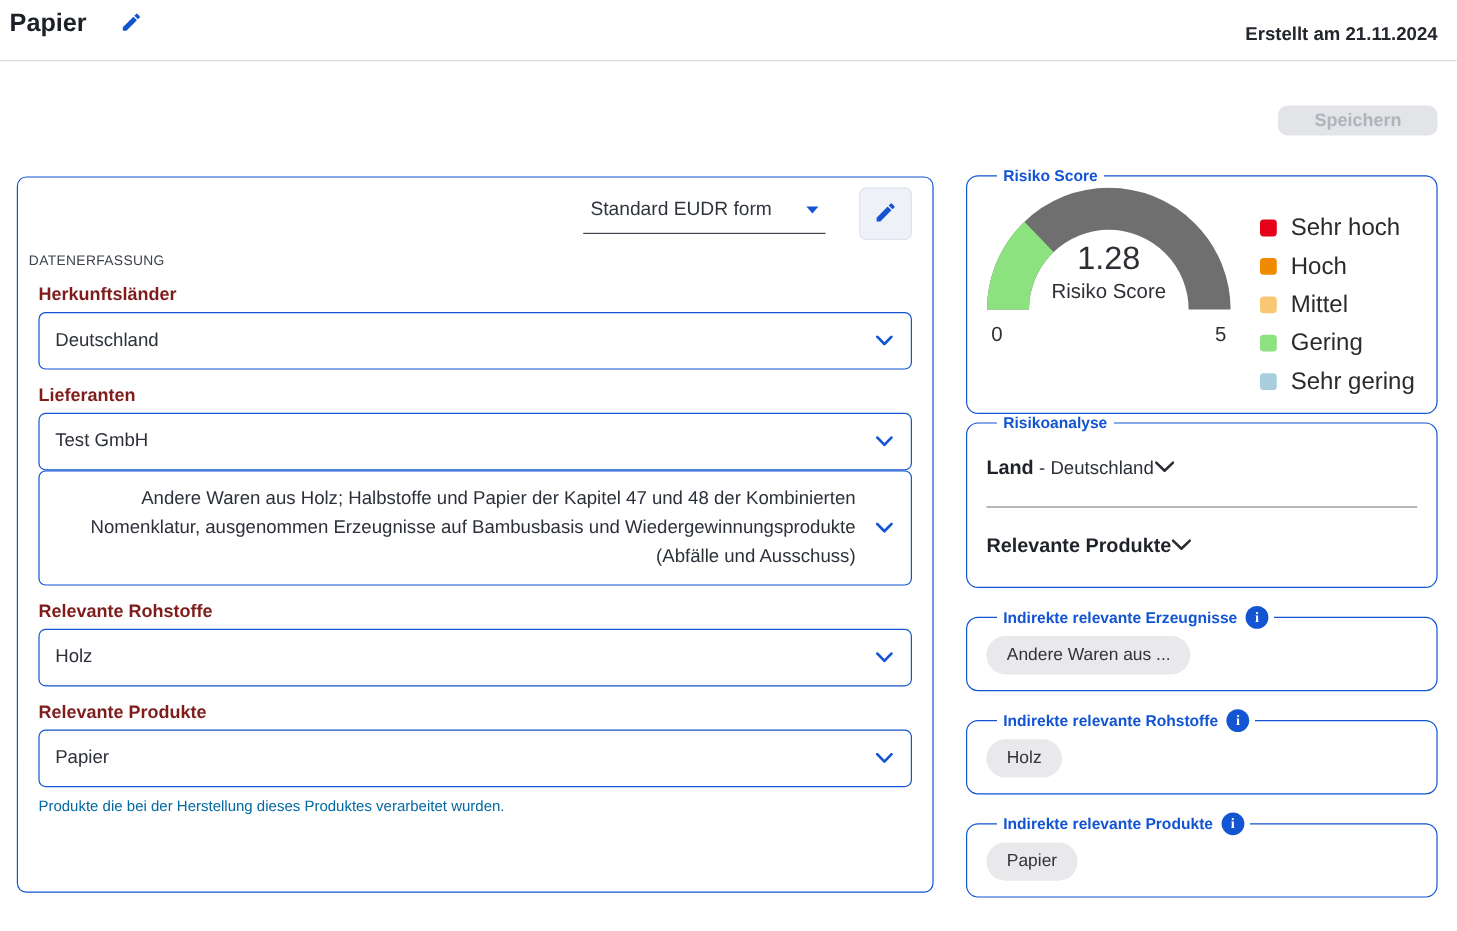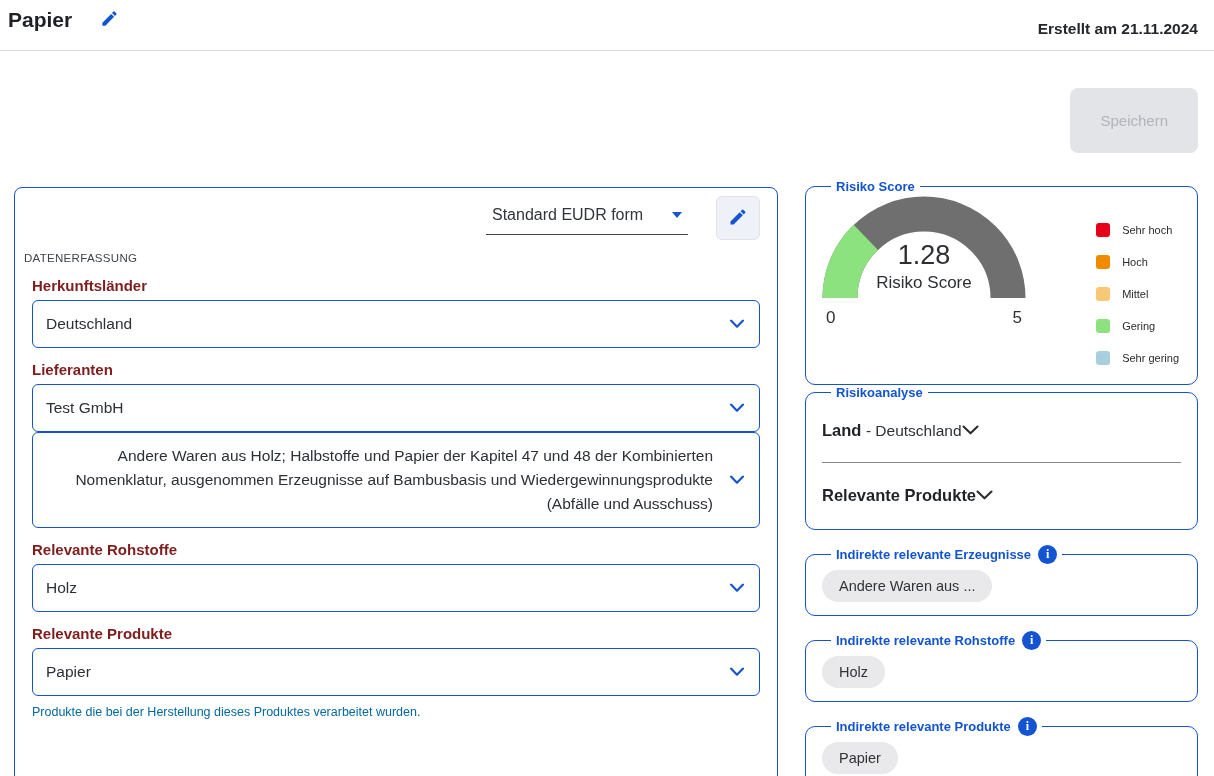--- a/index.html
+++ b/index.html
@@ -14,21 +14,21 @@
   .header-left { display:flex; align-items:center; gap:28px; }
   .page-title { margin:0; font-size:21px; font-weight:700; color:#1d2026; }
   .icon-btn { background:none; border:none; padding:0; cursor:pointer; display:inline-flex; align-items:center; }
   .created-at { font-size:15.5px; font-weight:700; color:#23262c; margin-top:12px; }
   .top-divider { border:none; border-top:1px solid #d9d9d9; margin:12px 0 0 0; }
 
   
   .toolbar { padding:37px 16px 0; text-align:right; }
   .save-btn {
     background:#e3e4e8; color:#b1b3ba; border:none; border-radius:8px;
-    font-family:inherit; font-size:15px; font-weight:400; padding:24px 30px; cursor:not-allowed;
+    font-family:inherit; font-size:15px; font-weight:700; padding:4px 30px; cursor:not-allowed;
   }
 
   
   .main { display:flex; align-items:flex-start; gap:27px; padding:34px 16px 0 14px; }
 
   
   .form-panel {
     width:764px; flex:0 0 764px; min-height:597px;
     border:1.5px solid var(--accent); border-radius:8px; padding:8px 17px 18px; background:#fff;
   }
@@ -69,21 +69,21 @@
   }
 
   
   .gauge-card-body { display:flex; justify-content:space-between; align-items:flex-start; }
   .gauge-wrap { width:204px; position:relative; }
   .gauge-overlay { position:absolute; left:0; right:0; top:44px; text-align:center; pointer-events:none; }
   .gauge-value { font-size:27px; color:#2c2f33; line-height:30px; }
   .gauge-label { font-size:17px; color:#2c2f33; margin-top:3px; }
   .gauge-minmax { display:flex; justify-content:space-between; font-size:17px; color:#2c2f33; padding:2px 4px 0; }
   .gauge-legend { padding-top:18px; padding-right:4px; }
-  .legend-row { display:flex; align-items:center; gap:12px; height:32px; font-size:11px; color:#2b2b2b; }
+  .legend-row { display:flex; align-items:center; gap:12px; height:32px; font-size:20px; color:#2b2b2b; }
   .legend-swatch { width:14px; height:14px; border-radius:3px; flex:0 0 14px; }
 
   
   .analysis-card { margin-top:8px; padding:4px 16px 8px !important; }
   .accordion-row { display:flex; align-items:center; height:52px; cursor:pointer; }
   .accordion-title { font-size:16.5px; font-weight:700; color:#1f2228; }
   .accordion-suffix { font-weight:400; font-size:15.5px; color:#2c3039; }
   .analysis-divider { border:none; border-top:1px solid #86888c; margin:6px 0; }
 
   

